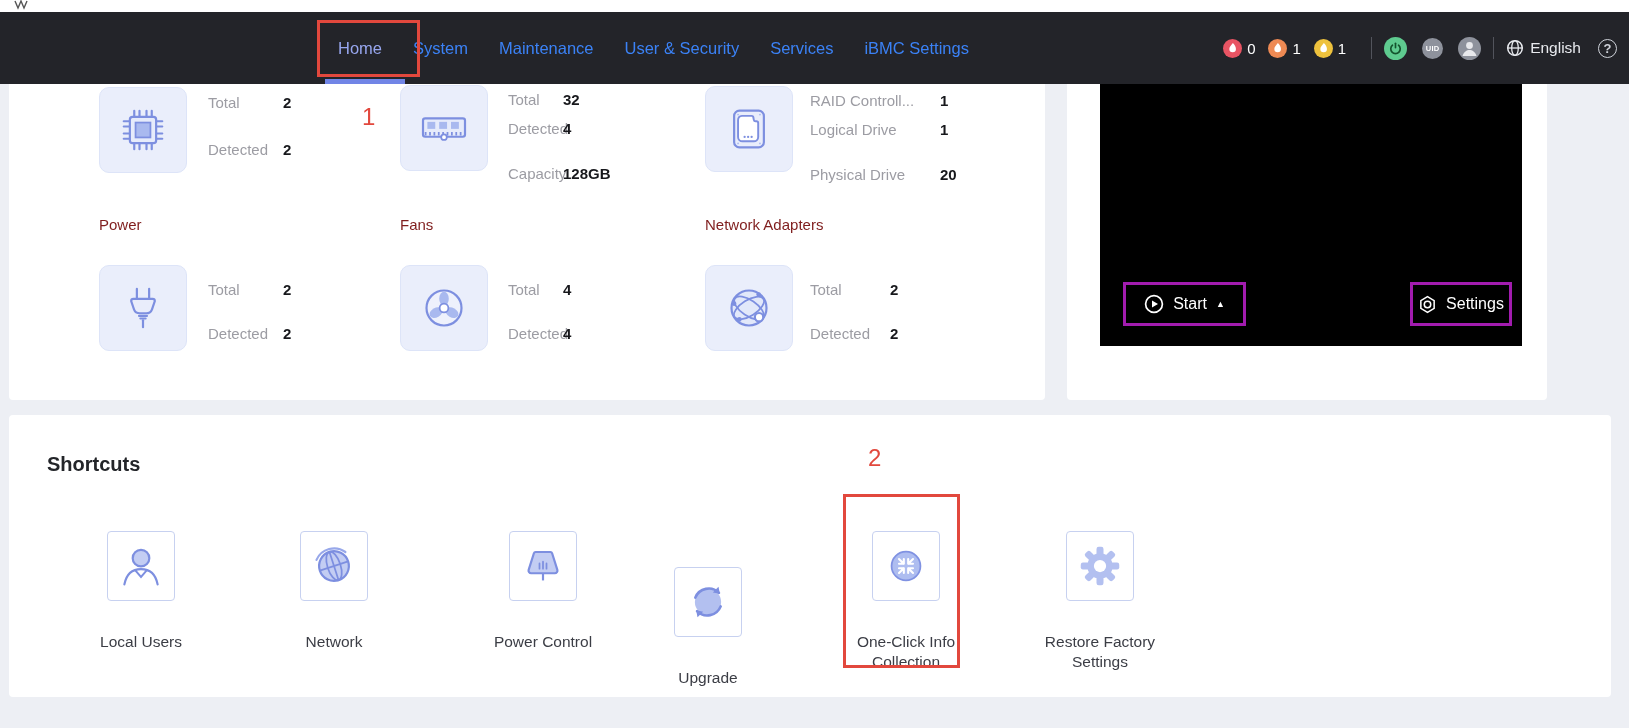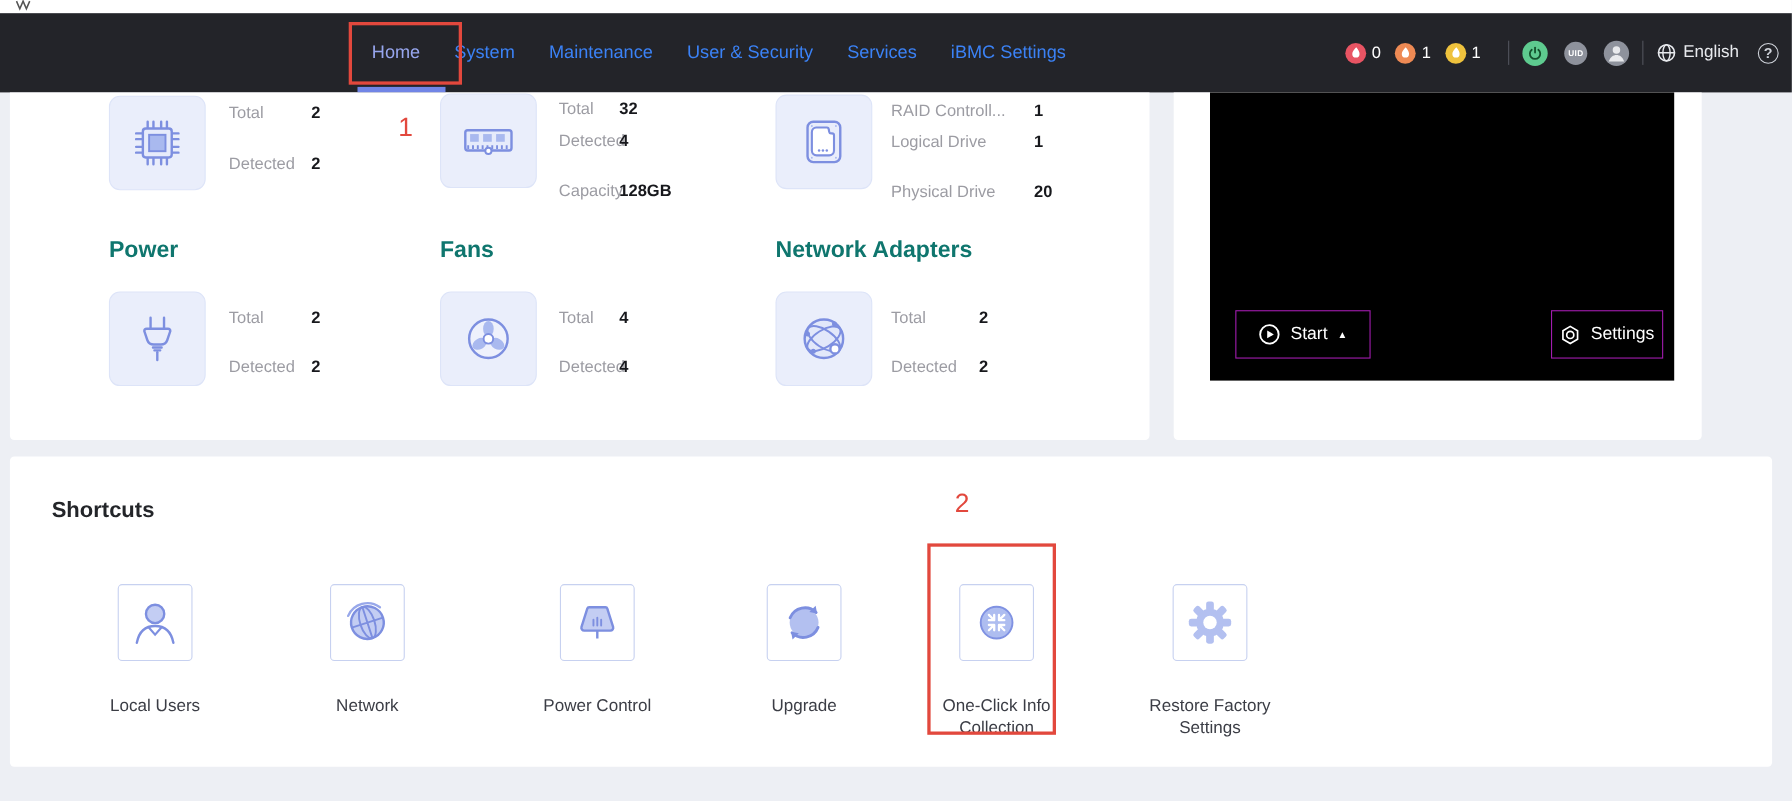--- a/index.html
+++ b/index.html
@@ -37,21 +37,21 @@
   .lang svg { margin-right:6px; }
   .help-btn { width:19px; height:19px; border:1.6px solid #cfd3da; border-radius:50%; color:#cfd3da; font-size:13px; font-weight:700; display:flex; align-items:center; justify-content:center; margin-left:17px; cursor:pointer; }
 
   
   .panel { position:absolute; background:#ffffff; border-radius:4px; }
   .panel-hw { left:9px; top:84px; width:1036px; height:316px; border-radius:0 0 4px 4px; }
   .panel-console { left:1067px; top:84px; width:480px; height:316px; border-radius:0 0 4px 4px; }
   .panel-shortcuts { left:9px; top:415px; width:1602px; height:282px; }
 
   
-  .sec-title { position:absolute; font-size:21px; font-weight:700; color:#0f766e; }
+  .sec-title { position:absolute; font-size:15px; font-weight:400; color:#7f1d1d; }
   .title-power { left:90px; top:132px; }
   .title-fans { left:391px; top:132px; }
   .title-network { left:696px; top:132px; }
 
   .hw-card { position:absolute; width:330px; height:90px; }
   .card-cpu { left:90px; top:3px; }
   .card-memory { left:391px; top:1px; }
   .card-drive { left:696px; top:2px; }
   .card-power { left:90px; top:181px; }
   .card-fans { left:391px; top:181px; }
@@ -74,31 +74,31 @@
   .hw-card .hw-row:nth-child(1) { top:7px; }
   .hw-card .hw-row:nth-child(2) { top:54px; }
   .hw-card.rows-3 .hw-row:nth-child(1) { top:6px; }
   .hw-card.rows-3 .hw-row:nth-child(2) { top:35px; }
   .hw-card.rows-3 .hw-row:nth-child(3) { top:80px; }
   .hw-card.r2 .hw-row:nth-child(1) { top:16px; }
   .hw-card.r2 .hw-row:nth-child(2) { top:60px; }
 
   
   .console-screen { position:absolute; left:33px; top:0; width:422px; height:262px; background:#000000; }
-  .console-btn { position:absolute; height:44px; background:transparent; border:1px solid #a21caf; color:#ffffff; font-size:16px; font-family:"Liberation Sans", sans-serif; display:flex; align-items:center; justify-content:center; cursor:pointer; }
+  .console-btn { position:absolute; height:44px; background:transparent; border:3px solid #a21caf; color:#ffffff; font-size:16px; font-family:"Liberation Sans", sans-serif; display:flex; align-items:center; justify-content:center; cursor:pointer; }
   .btn-start { left:23px; top:198px; width:123px; }
   .btn-settings { left:310px; top:198px; width:102px; }
   .console-btn svg { margin-right:9px; }
   .caret-up { font-size:9px; margin-left:9px; line-height:1; }
 
   
   .shortcuts-title { position:absolute; left:38px; top:38px; font-size:20px; font-weight:700; color:#232529; }
   .shortcut { position:absolute; top:116px; width:160px; text-align:center; cursor:pointer; }
   .sc-0 { left:52px; } .sc-1 { left:245px; } .sc-2 { left:454px; }
-  .sc-3 { left:642px; } .sc-4 { left:817px; } .sc-5 { left:1011px; }
+  .sc-3 { left:619px;margin-top:36px; } .sc-4 { left:817px; } .sc-5 { left:1011px; }
   .sc-card { width:68px; height:70px; margin:0 auto; background:#ffffff; border:1px solid #c7d1f0; border-radius:4px; display:flex; align-items:center; justify-content:center; }
   .sc-label { margin-top:31px; font-size:15.5px; color:#3b3d45; line-height:20px; }
 
   
   .anno-box { position:absolute; border:3px solid #e2483d; background:transparent; pointer-events:none; }
   .anno-box-1 { left:317px; top:20px; width:103px; height:57px; }
   .anno-box-2 { left:843px; top:494px; width:117px; height:174px; }
   .anno-num { position:absolute; color:#e2483d; font-size:24px; pointer-events:none; }
   .anno-num-1 { left:362px; top:103px; }
   .anno-num-2 { left:868px; top:444px; }

